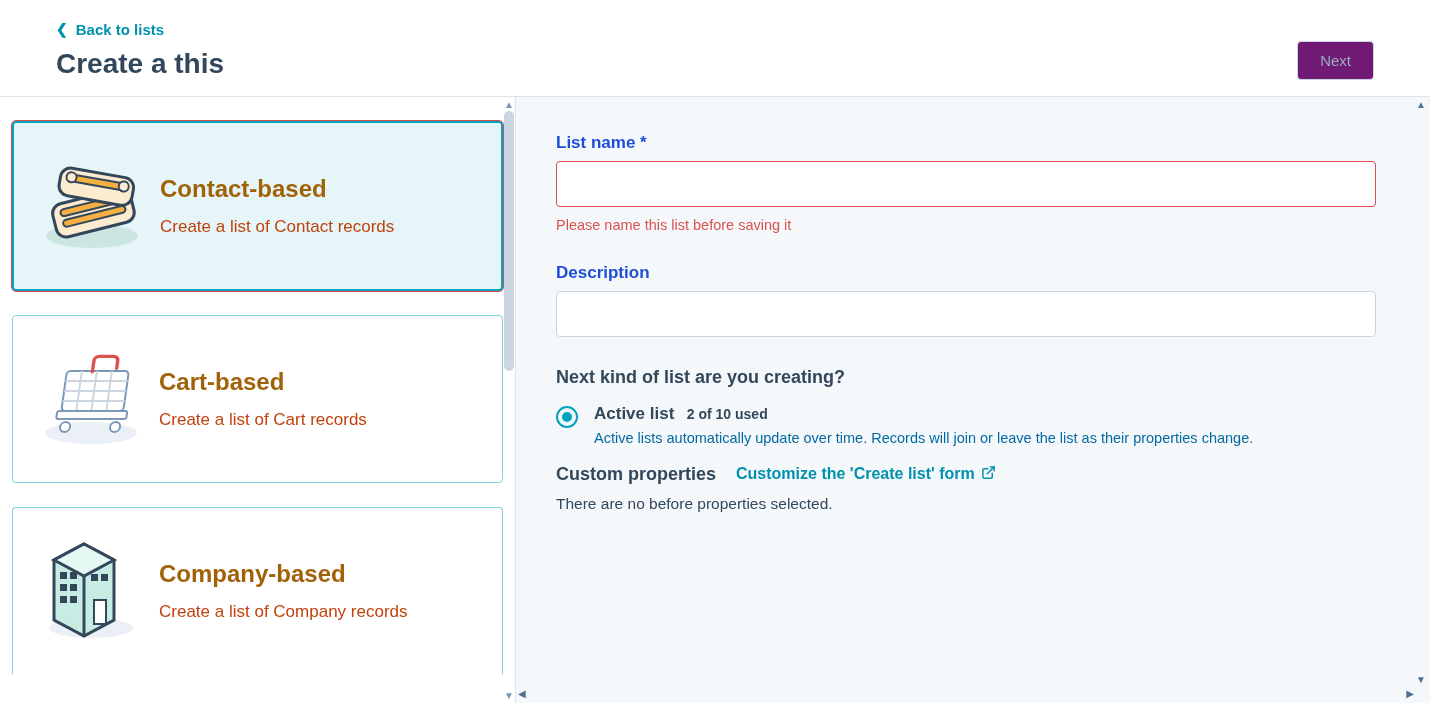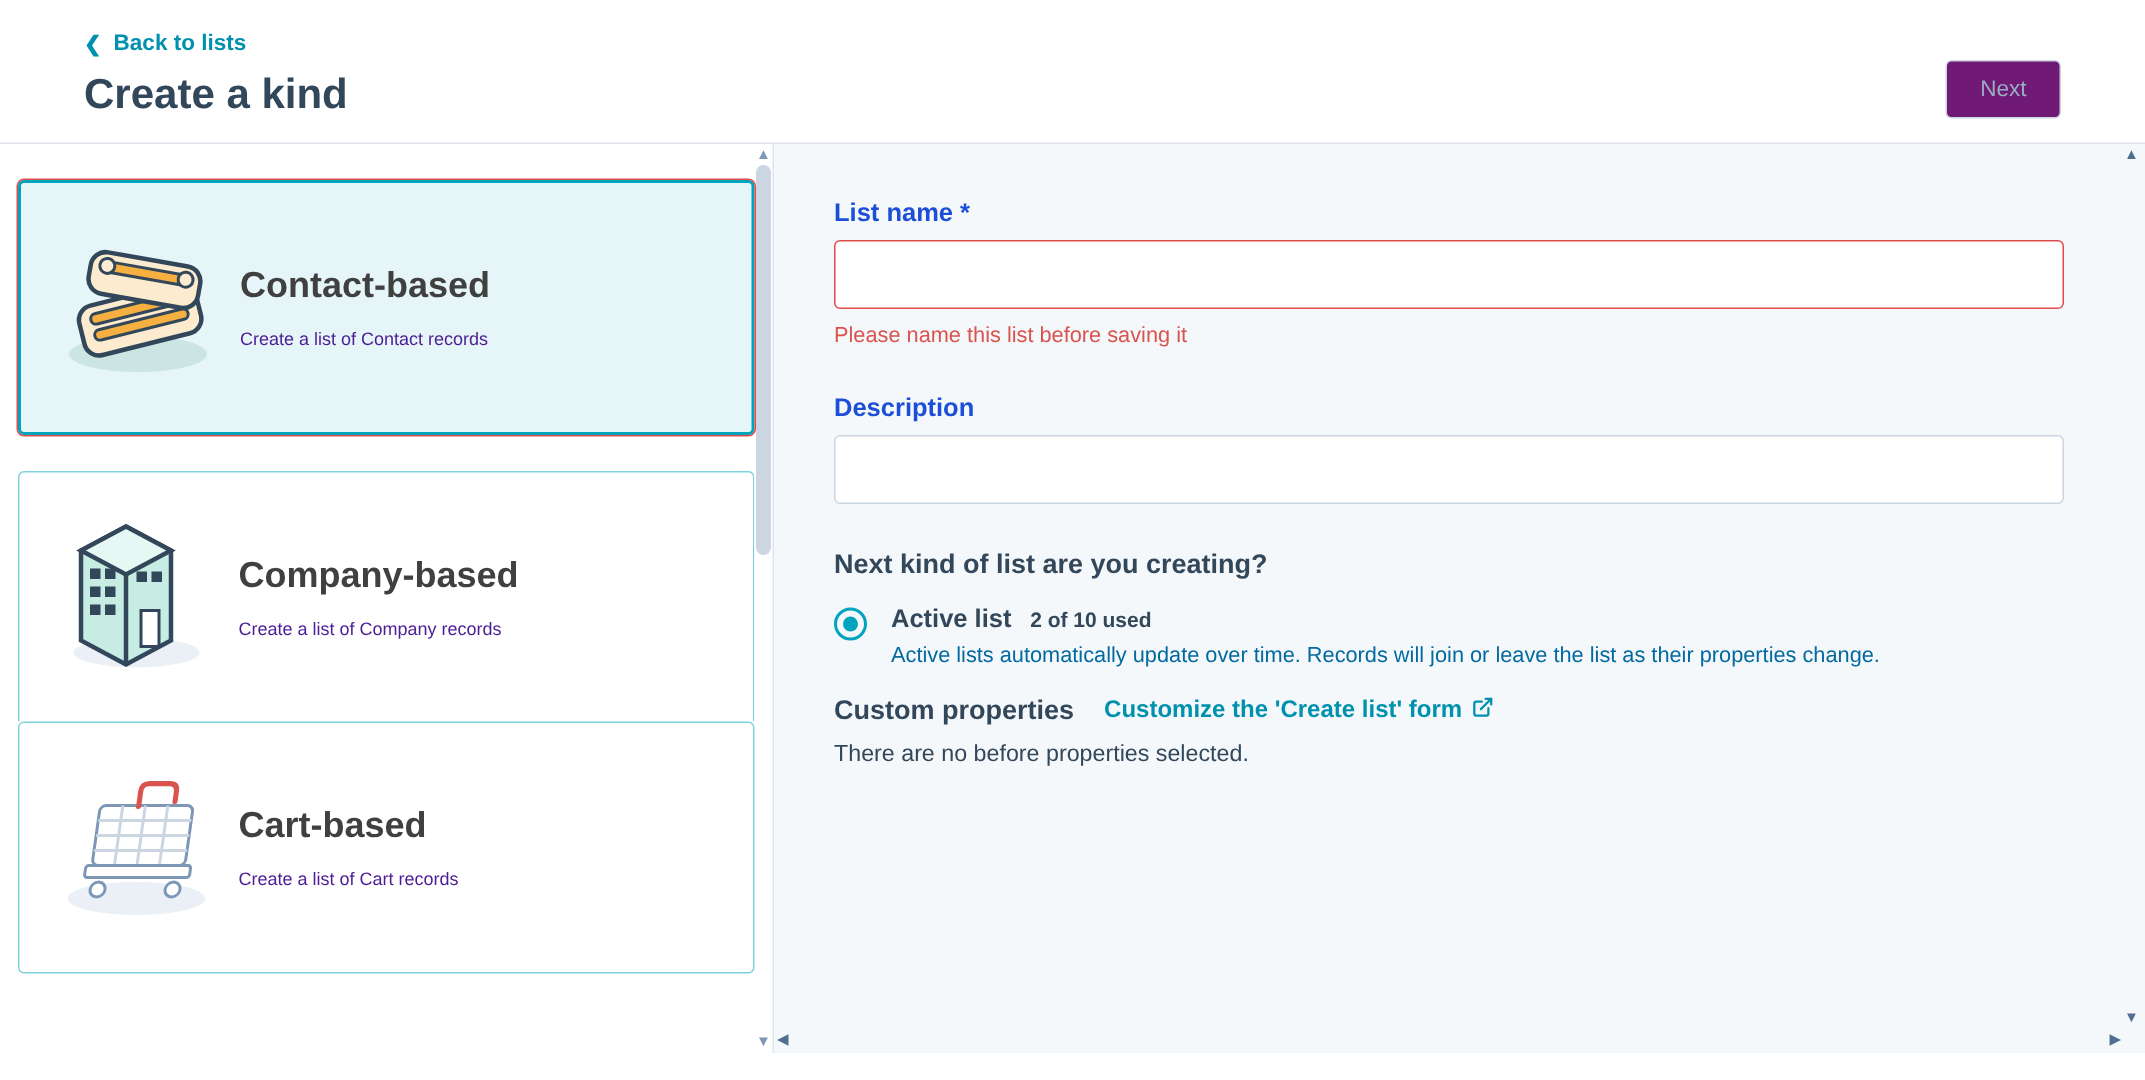--- a/index.html
+++ b/index.html
@@ -60,22 +60,22 @@
     background: #e5f5f8;
     border: 2px solid #00a4bd;
     outline: 1px solid #e04b4b;
   }
   .card .icon-slot {
     width: 120px; height: 110px;
     display:flex; align-items:center; justify-content:center;
     flex-shrink:0;
   }
   .card .text-slot { padding-left: 8px; }
-  .card-title { font-size: 24px; font-weight: 700; color:#404040; margin-bottom: 14px;}
-  .card-desc  { font-size: 12px; color:#4c1d95; font-weight: 400; max-width:260px;}
+  .card-title { font-size: 24px; font-weight: 700; color:#a16207; margin-bottom: 14px;}
+  .card-desc  { font-size: 17px; color:#c2410c; font-weight: 400; max-width:260px;}
   
   .left-scroll {
     position:absolute; right:0; top:0; bottom:0; width:12px;
     display:flex; flex-direction:column; justify-content:space-between;
     align-items:center; padding:2px 0;
   }
   .left-scroll .arrow { color:#7c98b6; font-size:10px; }
   .left-scroll .thumb {
     width:10px; height:260px; background:#cbd6e2; border-radius:5px;
     position:absolute; top:14px; right:1px;
@@ -127,21 +127,21 @@
 </style>
 </head>
 <body>
 
 <div class="header">
   <div>
     <a class="back-link" href="#">
       <span class="chev">❮</span>
       <span>Back to lists</span>
     </a>
-    <h1 class="page-title">Create a kind</h1>
+    <h1 class="page-title">Create a this</h1>
   </div>
   <button class="next-btn">Next</button>
 </div>
 
 <div class="split">
 
   <div class="left-pane">
 
     <div class="card selected">
       <div class="icon-slot">
@@ -156,20 +156,45 @@
             <rect x="22" y="14" width="74" height="28" rx="10" fill="#fdebd0" stroke="#33475b" stroke-width="3"></rect>
             <rect x="30" y="20" width="58" height="7" rx="3.5" fill="#f5b041" stroke="#33475b" stroke-width="2"></rect>
             <circle cx="33" cy="23" r="5" fill="#fdebd0" stroke="#33475b" stroke-width="2"></circle>
             <circle cx="86" cy="23" r="5" fill="#fdebd0" stroke="#33475b" stroke-width="2"></circle>
           </g>
         </svg>
       </div>
       <div class="text-slot">
         <div class="card-title">Contact-based</div>
         <div class="card-desc">Create a list of Contact records</div>
+      </div>
+    </div>
+
+    <div class="card">
+      <div class="icon-slot">
+        <svg width="110" height="100" viewBox="0 0 110 100">
+          <ellipse cx="55" cy="84" rx="46" ry="11" fill="#eaf0f6"></ellipse>
+          <g transform="skewX(-8)">
+            <rect x="34" y="22" width="62" height="40" rx="4" fill="#ffffff" stroke="#7c98b6" stroke-width="2"></rect>
+            <line x1="34" y1="32" x2="96" y2="32" stroke="#cbd6e2" stroke-width="2"></line>
+            <line x1="34" y1="42" x2="96" y2="42" stroke="#cbd6e2" stroke-width="2"></line>
+            <line x1="34" y1="52" x2="96" y2="52" stroke="#cbd6e2" stroke-width="2"></line>
+            <line x1="49" y1="22" x2="49" y2="62" stroke="#cbd6e2" stroke-width="2"></line>
+            <line x1="64" y1="22" x2="64" y2="62" stroke="#cbd6e2" stroke-width="2"></line>
+            <line x1="79" y1="22" x2="79" y2="62" stroke="#cbd6e2" stroke-width="2"></line>
+            <rect x="30" y="62" width="70" height="8" rx="2" fill="#fff" stroke="#7c98b6" stroke-width="2"></rect>
+            <path d="M96 22 L96 10 Q96 4 102 4 L118 4 Q124 4 124 10 L124 18" fill="none" stroke="#d9534f" stroke-width="4" stroke-linecap="round" transform="translate(-22,4) scale(0.85)"></path>
+            <circle cx="40" cy="78" r="5" fill="#fff" stroke="#7c98b6" stroke-width="2"></circle>
+            <circle cx="90" cy="78" r="5" fill="#fff" stroke="#7c98b6" stroke-width="2"></circle>
+          </g>
+        </svg>
+      </div>
+      <div class="text-slot">
+        <div class="card-title">Cart-based</div>
+        <div class="card-desc">Create a list of Cart records</div>
       </div>
     </div>
 
     <div class="card" style="border-bottom:none; border-bottom-left-radius:0; border-bottom-right-radius:0; margin-bottom:0; min-height:160px;">
       <div class="icon-slot">
         <svg width="110" height="110" viewBox="0 0 110 110">
           <ellipse cx="55" cy="92" rx="42" ry="10" fill="#eaf0f6"></ellipse>
           <g transform="translate(18,8)">
             <polygon points="30,0 60,16 60,76 30,92 0,76 0,16" fill="#c7ece4" stroke="#33475b" stroke-width="3"></polygon>
             <polygon points="30,0 60,16 30,32 0,16" fill="#e5f8f4" stroke="#33475b" stroke-width="3"></polygon>
@@ -185,45 +210,20 @@
             <rect x="40" y="56" width="12" height="24" fill="#ffffff" stroke="#33475b" stroke-width="2"></rect>
           </g>
         </svg>
       </div>
       <div class="text-slot">
         <div class="card-title">Company-based</div>
         <div class="card-desc">Create a list of Company records</div>
       </div>
     </div>
 
-    <div class="card">
-      <div class="icon-slot">
-        <svg width="110" height="100" viewBox="0 0 110 100">
-          <ellipse cx="55" cy="84" rx="46" ry="11" fill="#eaf0f6"></ellipse>
-          <g transform="skewX(-8)">
-            <rect x="34" y="22" width="62" height="40" rx="4" fill="#ffffff" stroke="#7c98b6" stroke-width="2"></rect>
-            <line x1="34" y1="32" x2="96" y2="32" stroke="#cbd6e2" stroke-width="2"></line>
-            <line x1="34" y1="42" x2="96" y2="42" stroke="#cbd6e2" stroke-width="2"></line>
-            <line x1="34" y1="52" x2="96" y2="52" stroke="#cbd6e2" stroke-width="2"></line>
-            <line x1="49" y1="22" x2="49" y2="62" stroke="#cbd6e2" stroke-width="2"></line>
-            <line x1="64" y1="22" x2="64" y2="62" stroke="#cbd6e2" stroke-width="2"></line>
-            <line x1="79" y1="22" x2="79" y2="62" stroke="#cbd6e2" stroke-width="2"></line>
-            <rect x="30" y="62" width="70" height="8" rx="2" fill="#fff" stroke="#7c98b6" stroke-width="2"></rect>
-            <path d="M96 22 L96 10 Q96 4 102 4 L118 4 Q124 4 124 10 L124 18" fill="none" stroke="#d9534f" stroke-width="4" stroke-linecap="round" transform="translate(-22,4) scale(0.85)"></path>
-            <circle cx="40" cy="78" r="5" fill="#fff" stroke="#7c98b6" stroke-width="2"></circle>
-            <circle cx="90" cy="78" r="5" fill="#fff" stroke="#7c98b6" stroke-width="2"></circle>
-          </g>
-        </svg>
-      </div>
-      <div class="text-slot">
-        <div class="card-title">Cart-based</div>
-        <div class="card-desc">Create a list of Cart records</div>
-      </div>
-    </div>
-
     <div class="left-scroll">
       <span class="arrow">▲</span>
       <div class="thumb"></div>
       <span class="arrow">▼</span>
     </div>
   </div>
 
   <div class="right-pane">
 
     <div class="section">

